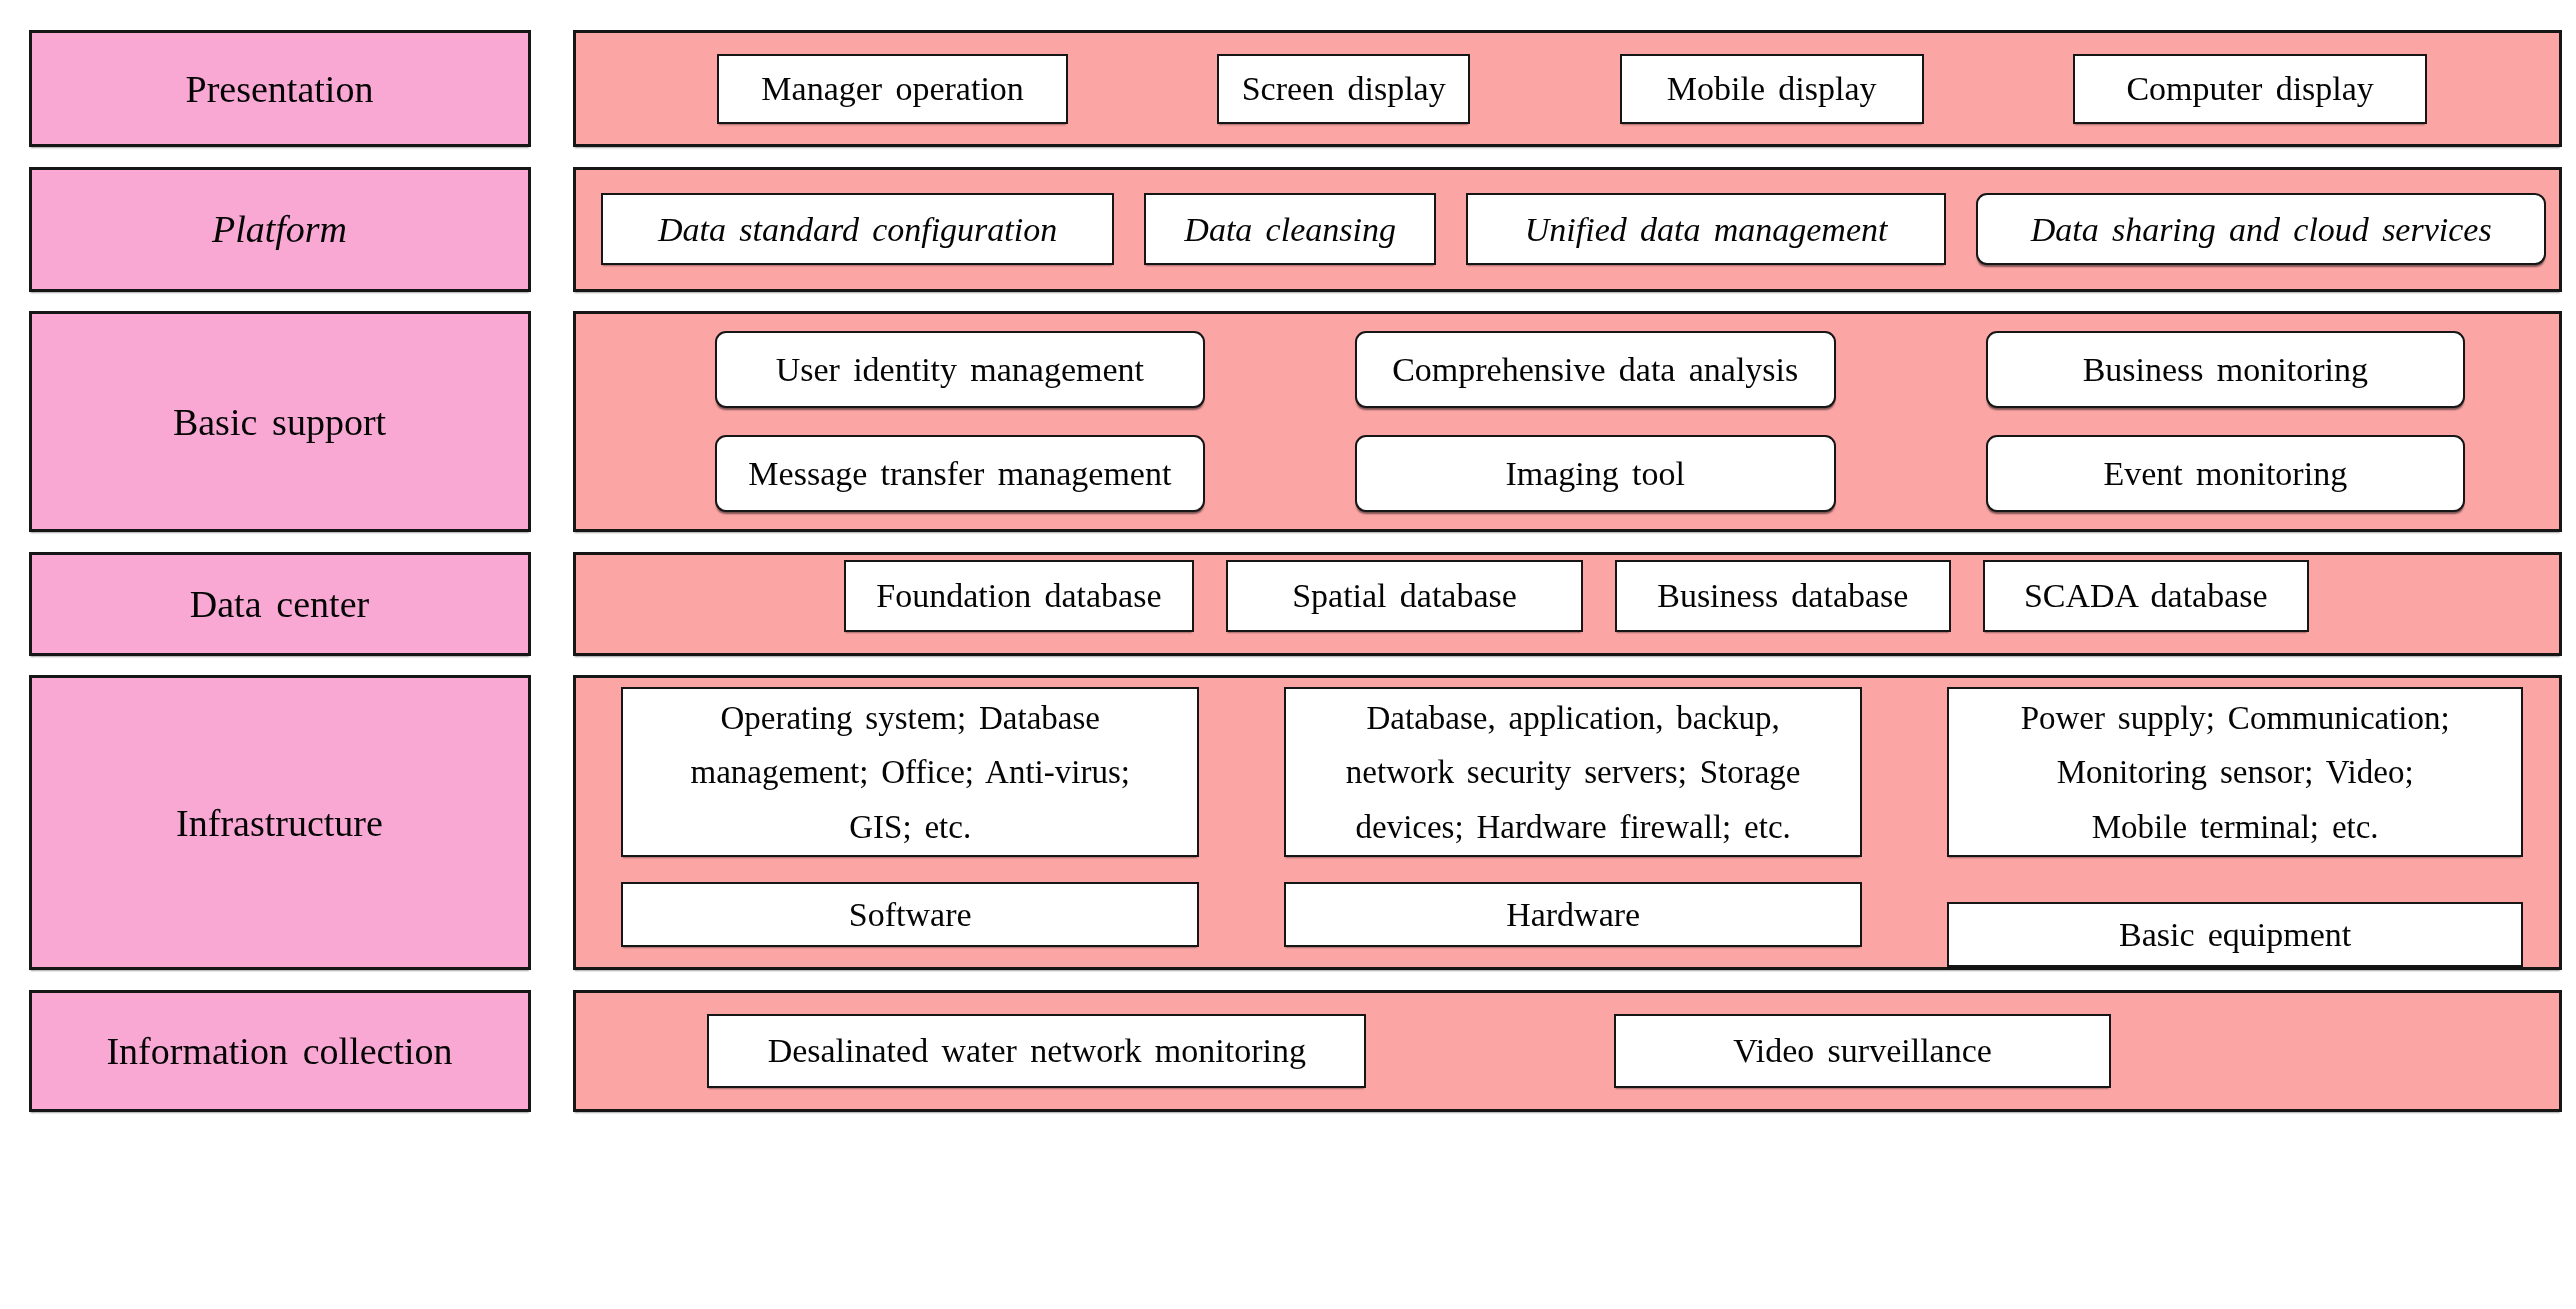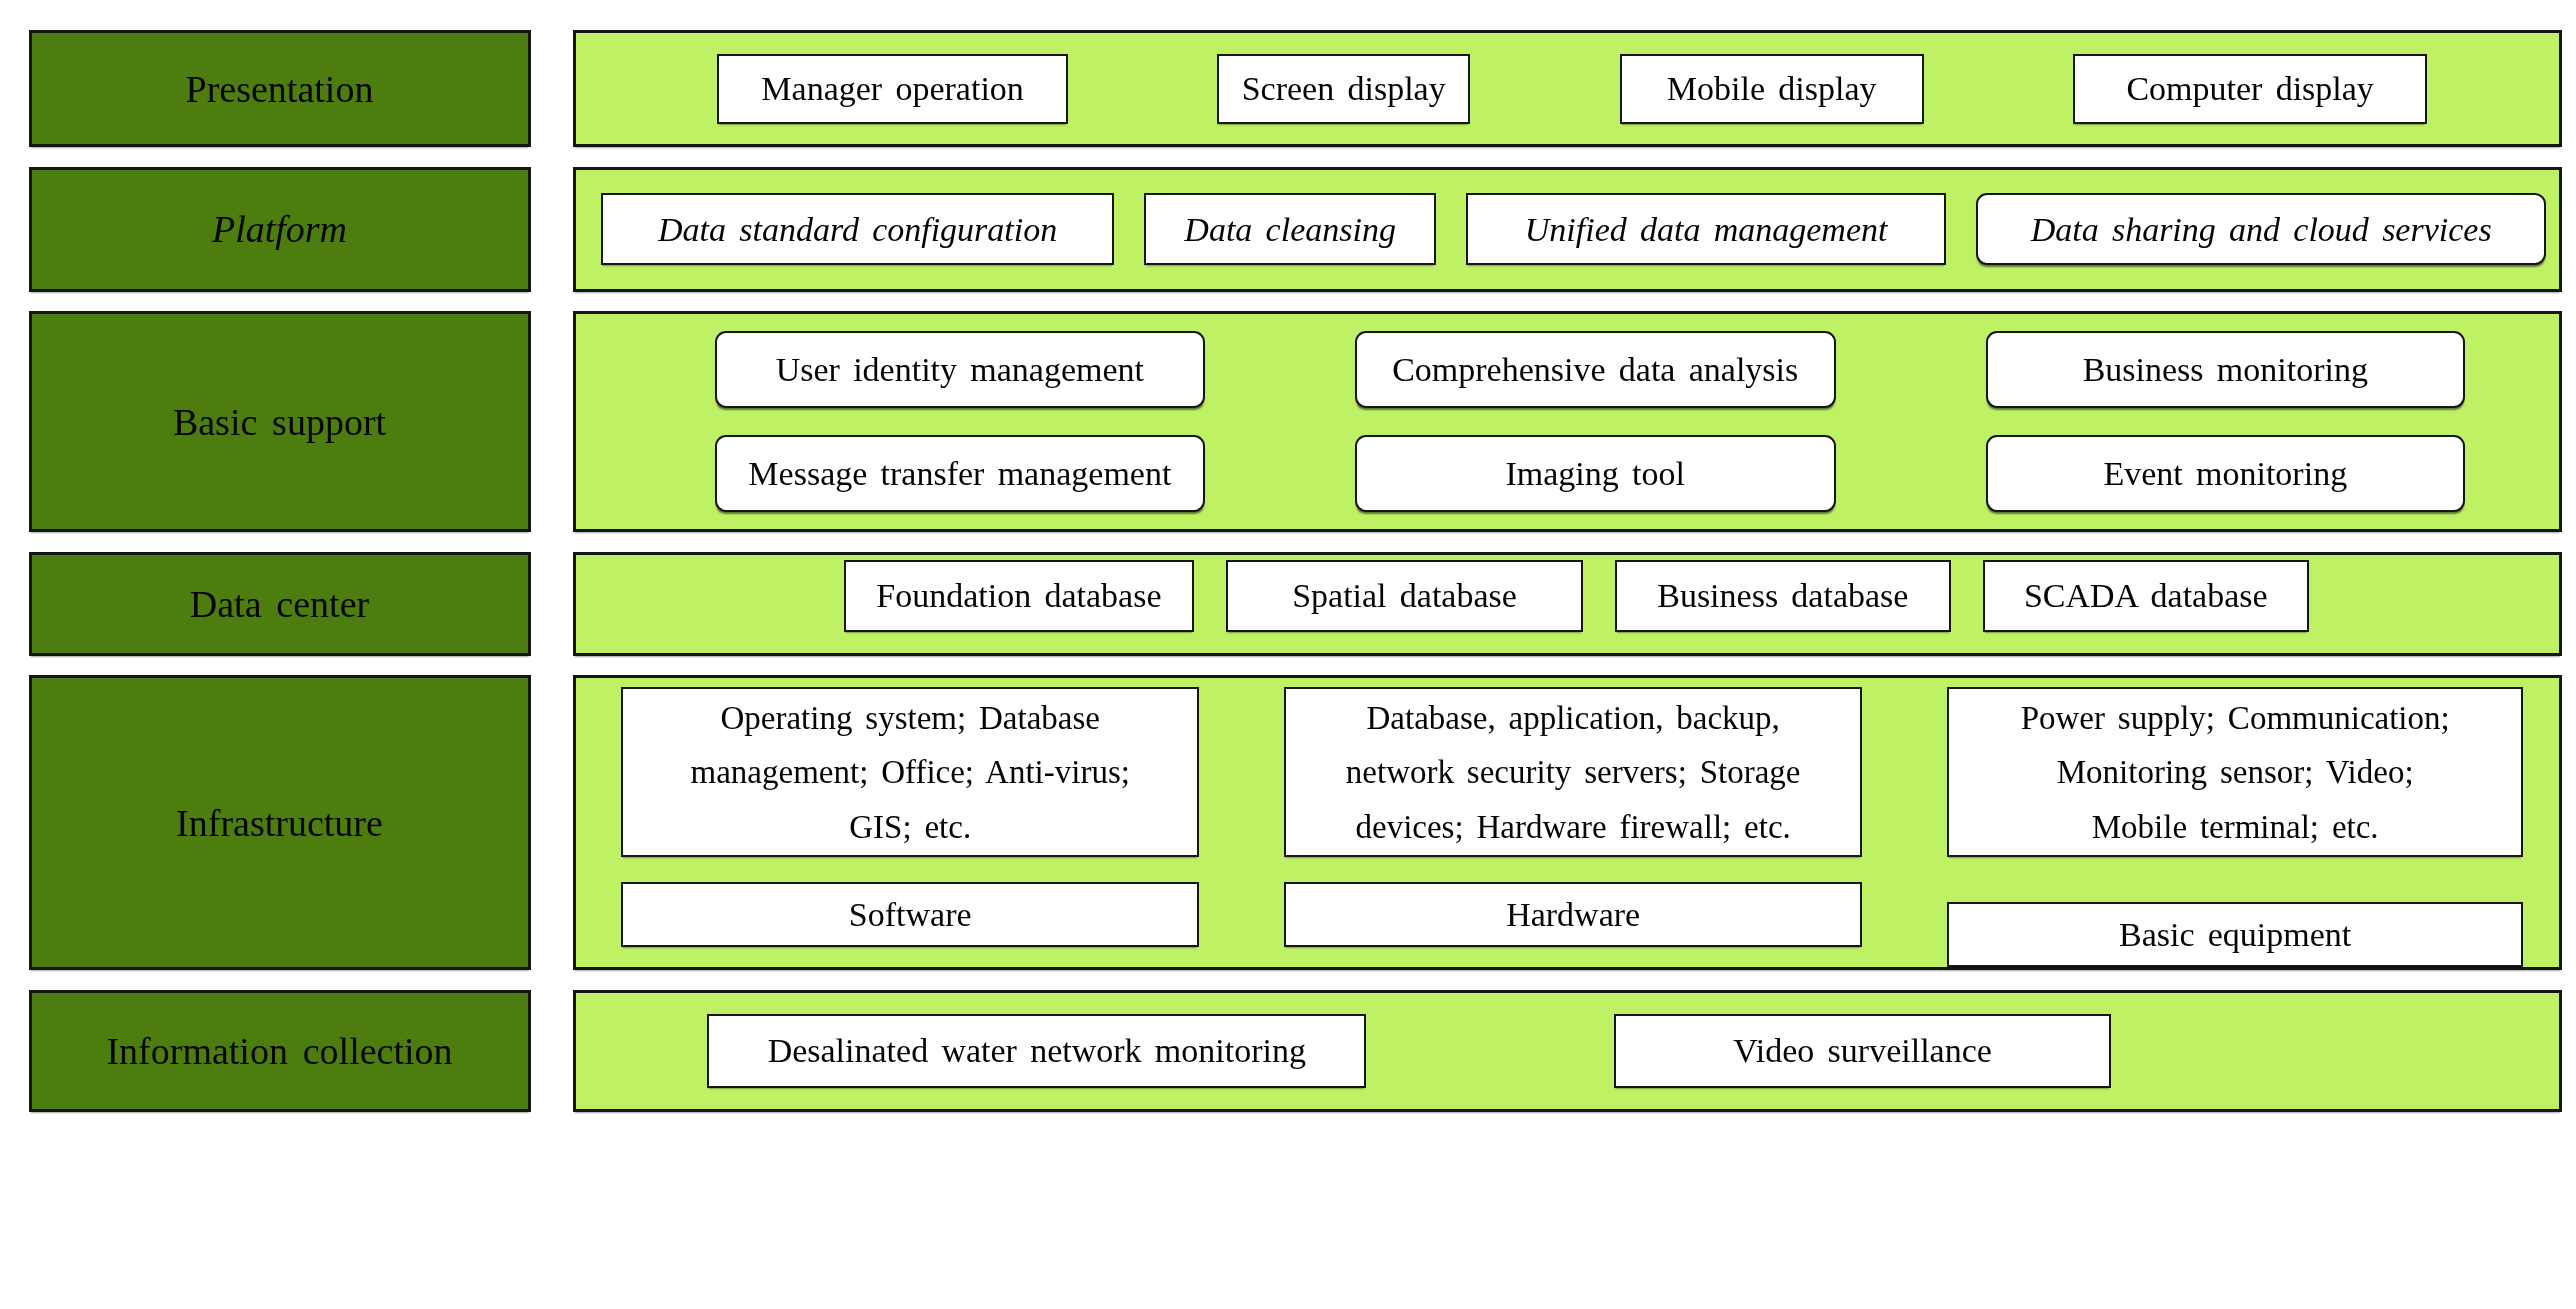--- a/index.html
+++ b/index.html
@@ -19,30 +19,30 @@
   .r2{flex:0 0 167px;}
   .r3{flex:0 0 125px;font-style:italic;}
   .r4{flex:0 0 221px;}
   .r5{flex:0 0 104px;}
   .r6{flex:0 0 295px;}
   .r7{flex:0 0 122px;}
 
   .layer-label{
     width:502px;flex:0 0 502px;
     border:3px solid #161616;
-    background:#4d7c0f;
+    background:#f9a8d4;
     display:flex;align-items:center;justify-content:center;
     font-size:38px;word-spacing:0.14em;text-align:center;
     box-sizing:border-box;
     box-shadow:0 3px 1.8px -1.8px rgba(0,0,0,0.5);
   }
   .layer-content{
     flex:1;margin-left:42px;
     border:3px solid #161616;
-    background:#bef264;
+    background:#fca5a5;
     display:flex;align-items:center;
     box-sizing:border-box;
     box-shadow:0 3px 1.8px -1.8px rgba(0,0,0,0.5);
   }
   .wbox{
     border:2.4px solid #161616;
     background:#fff;
     display:flex;align-items:center;justify-content:center;
     text-align:center;
     font-size:34px;line-height:1.5;word-spacing:0.14em;

